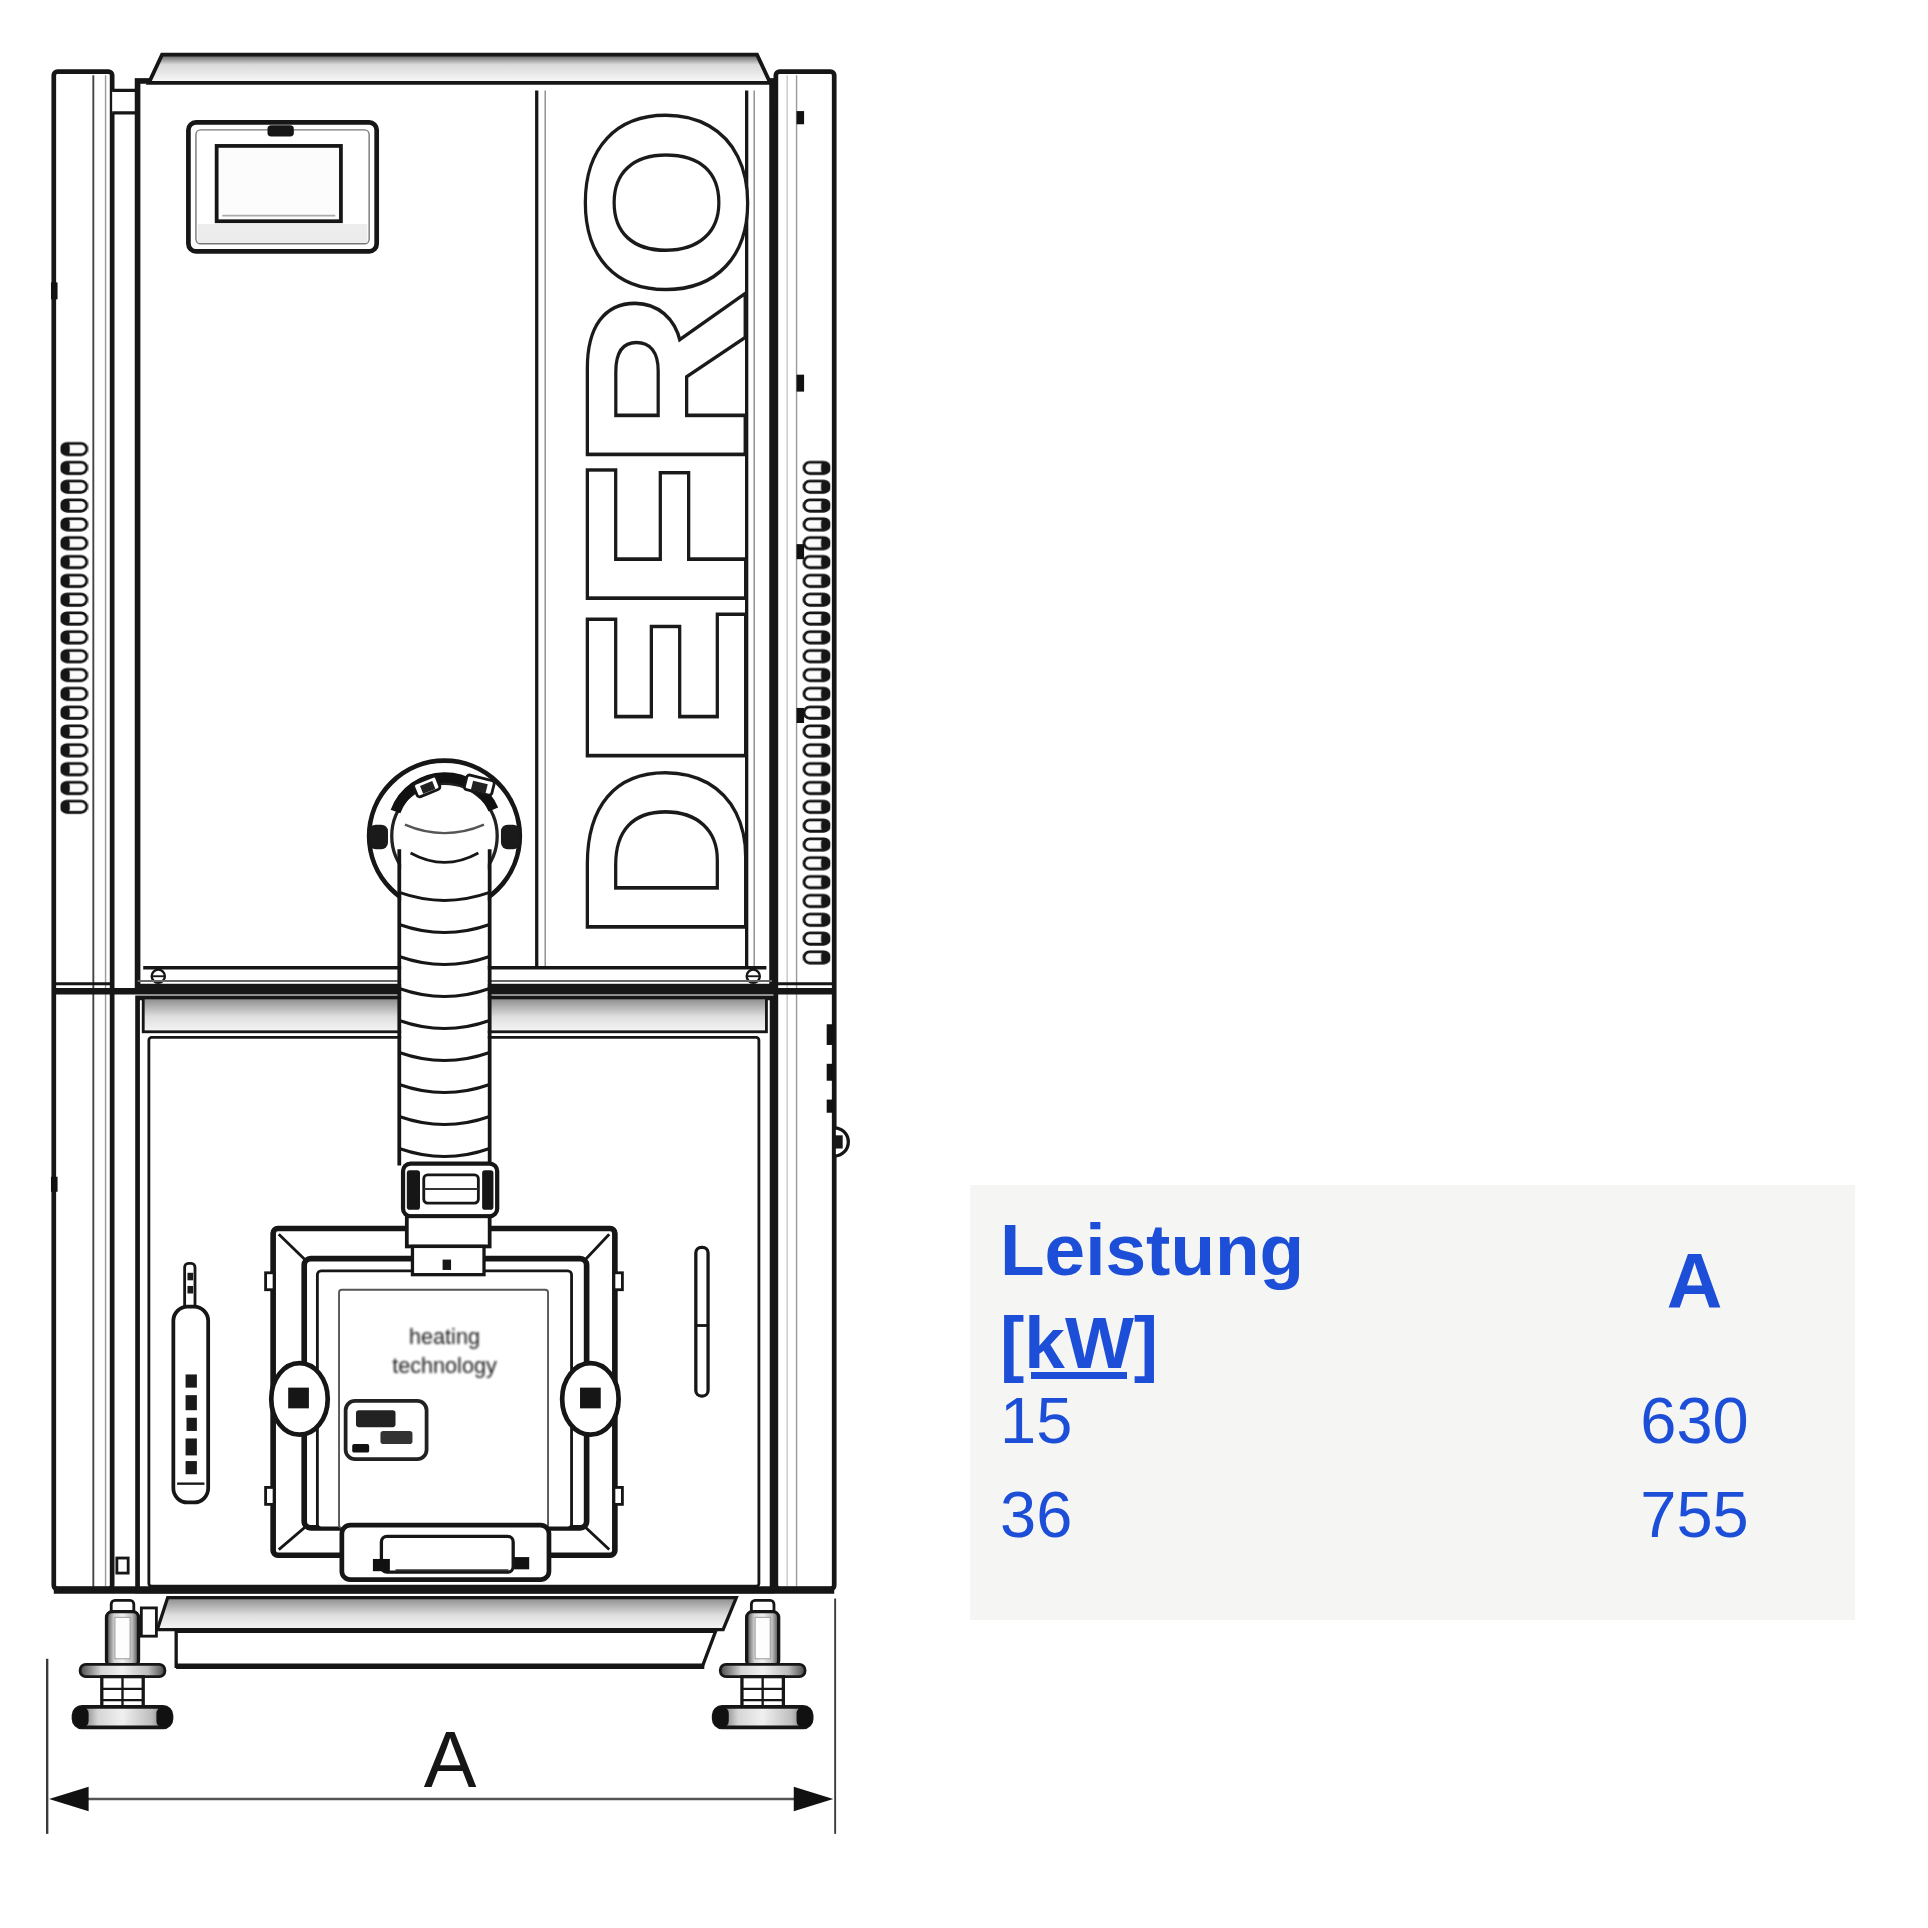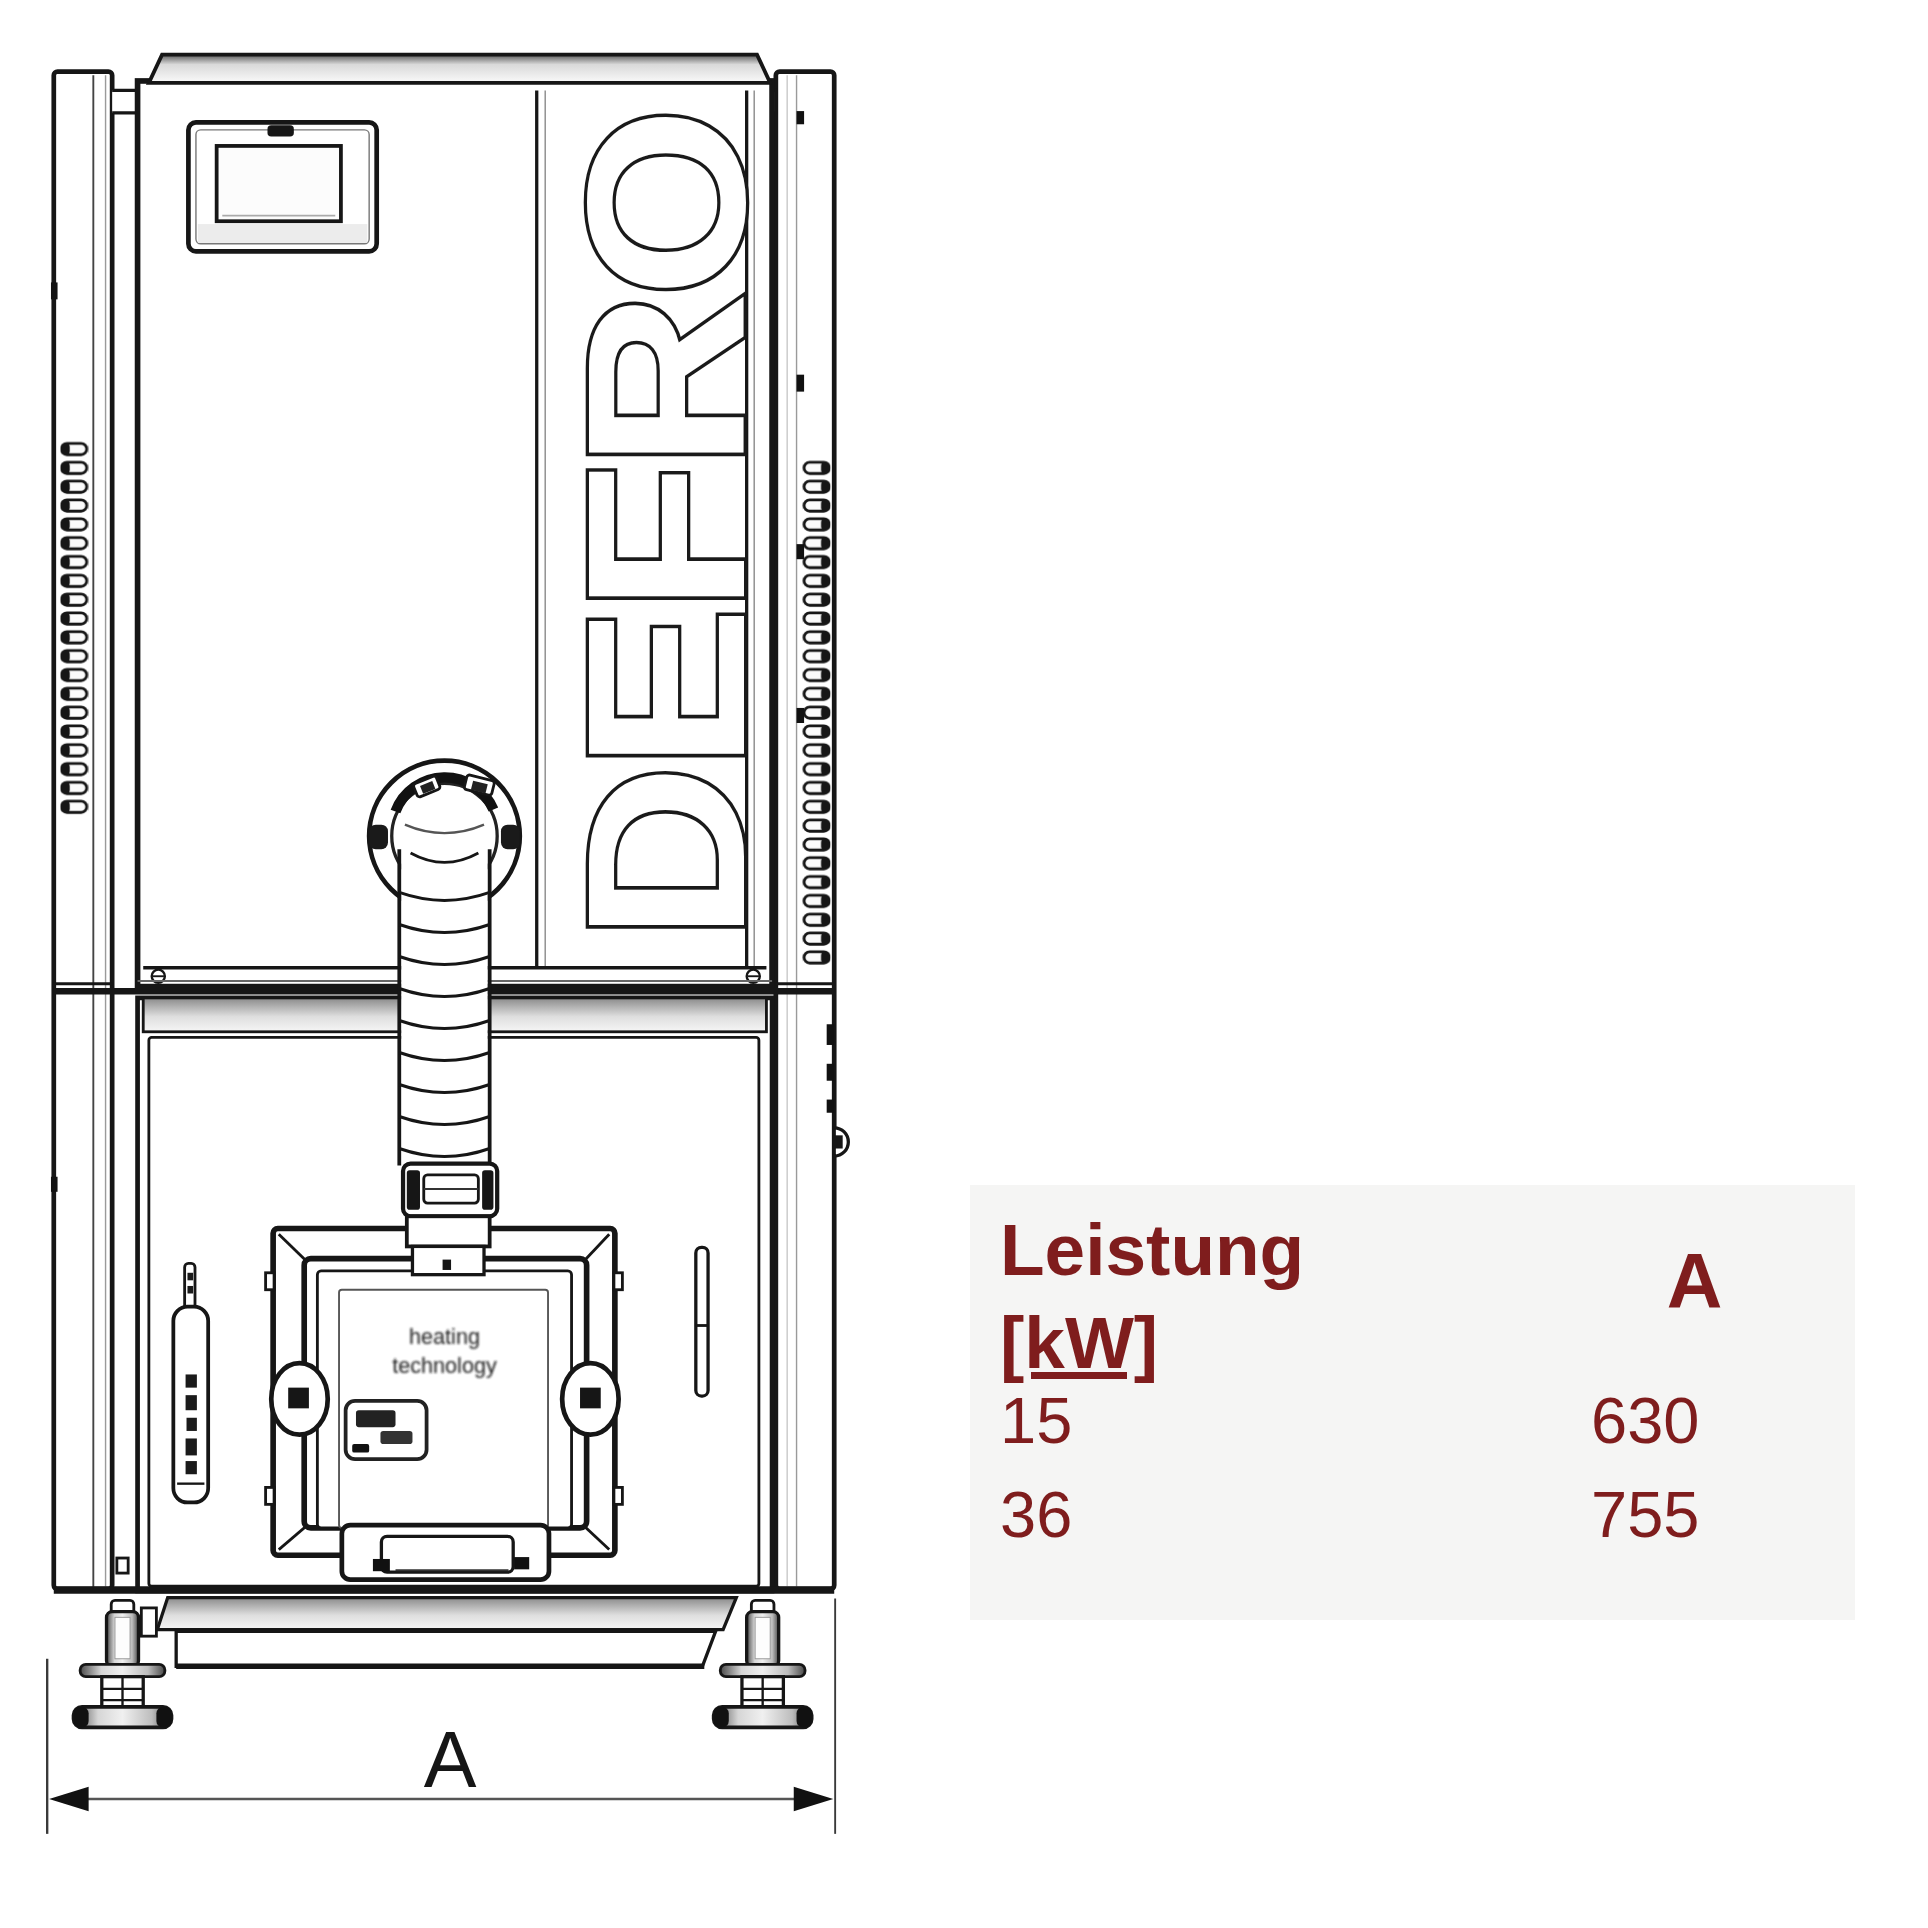--- a/index.html
+++ b/index.html
@@ -1,29 +1,29 @@
 <!DOCTYPE html>
 <html style="font-size:15px"><head>
 <meta charset="utf-8">
 <style>
   html,body{margin:0;padding:0;background:#ffffff;}
   #app{position:relative;width:1928px;height:1928px;background:#ffffff;overflow:hidden;
        font-family:"Liberation Sans",sans-serif;color:#111;}
   #boiler-svg{position:absolute;left:0;top:0;}
   .dim-table{position:absolute;left:970px;top:1185px;width:885px;height:435px;background:#f5f5f4;}
-  .dim-table .cell{position:absolute;white-space:nowrap;color:#7f1d1d;}
+  .dim-table .cell{position:absolute;white-space:nowrap;color:#1d4ed8;}
   .th{font-weight:bold;font-size:73px;line-height:1;}
   .th-power-1{left:30px;top:28px;}
   .th-power-2{left:30px;top:121px;text-decoration:underline;}
   .th-a{left:621px;top:58px;width:207px;text-align:center;font-weight:bold;font-size:77px;line-height:1;}
   .num{font-size:65px;line-height:1;font-weight:400;}
   .r1{top:203px;}
   .r2{top:297px;}
   .col-power{left:30px;}
-  .col-a{left:621px;width:207px;text-align:left;}
+  .col-a{left:621px;width:207px;text-align:center;}
 </style>
 </head>
 <body>
 
 <div id="app">
 
 <svg id="boiler-svg" width="904" height="1928" viewBox="0 0 960 2048">
   <defs>
     <linearGradient id="gTop" x1="0" y1="0" x2="0" y2="1">
       <stop offset="0" stop-color="#5a5a5a"></stop>

